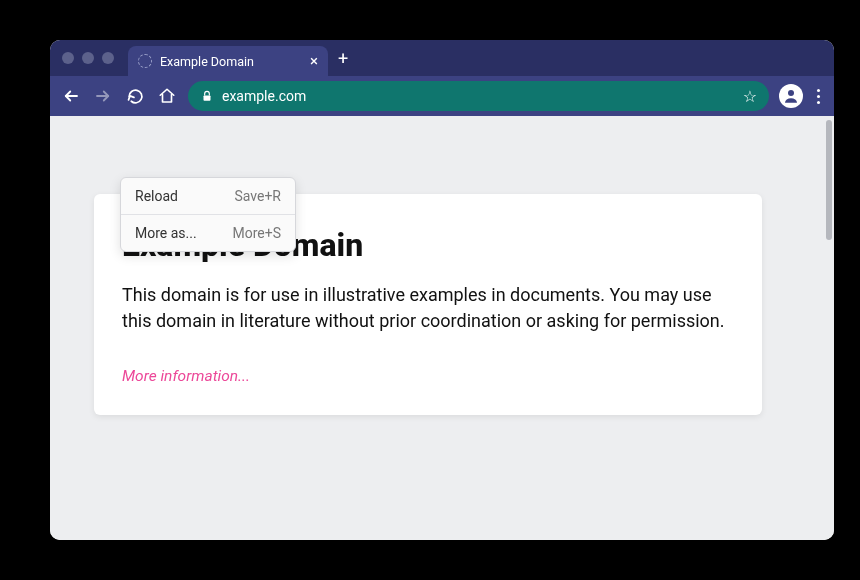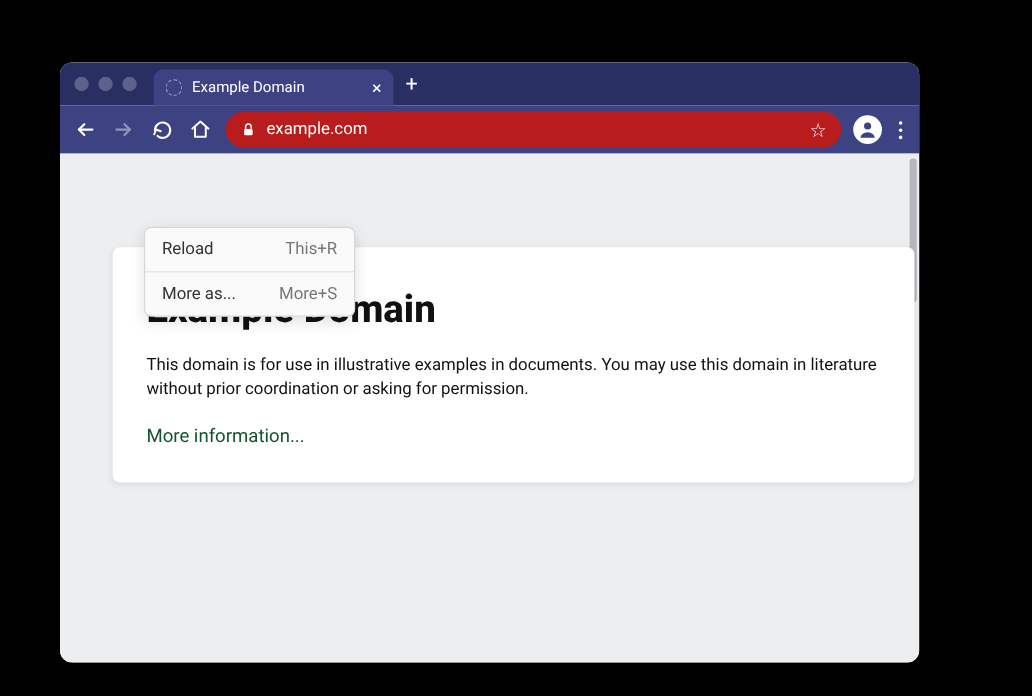--- a/index.html
+++ b/index.html
@@ -6,22 +6,22 @@
   body {
     width: 860px;
     height: 580px;
     background: #000;
     font-family: -apple-system, BlinkMacSystemFont, "Segoe UI", Roboto, Arial, sans-serif;
     overflow: hidden;
   }
   .window {
     position: absolute;
     left: 50px;
-    top: 52px;
-    width: 716px;
+    top: 40px;
+    width: 784px;
     height: 500px;
     background: #fff;
     border-radius: 10px;
     box-shadow: 0 20px 50px rgba(0,0,0,0.5);
     overflow: hidden;
     display: flex;
     flex-direction: column;
   }
   .titlebar {
     height: 36px;
@@ -86,21 +86,21 @@
     height: 22px;
     display: flex;
     align-items: center;
     justify-content: center;
     cursor: pointer;
   }
   .tbtn.disabled { opacity: 0.45; }
   .urlbar {
     flex: 1;
     height: 30px;
-    background: #b91c1c;
+    background: #0f766e;
     border-radius: 15px;
     display: flex;
     align-items: center;
     padding: 0 12px;
     gap: 8px;
     color: #fff;
     font-size: 14px;
   }
   .urlbar .lock {
     width: 14px;
@@ -158,30 +158,31 @@
     box-shadow: 0 2px 6px rgba(0,0,0,0.08);
     padding: 32px 28px 30px;
   }
   .card h1 {
     font-size: 32px;
     font-weight: 800;
     color: #111;
     margin-bottom: 18px;
   }
   .card p {
-    font-size: 14px;
+    font-size: 18px;
     color: #111;
     line-height: 1.45;
-    margin-bottom: 18px;
+    margin-bottom: 32px;
   }
   .card a {
-    color: #14532d;
+    color: #ec4899;
     font-size: 15.5px;
     text-decoration: none;
     cursor: pointer;
+    font-style: italic;
   }
   .context-menu {
     position: absolute;
     left: 70px;
     top: 61px;
     width: 176px;
     background: #fafafa;
     border: 1px solid #d6d7db;
     border-radius: 6px;
     box-shadow: 0 4px 12px rgba(0,0,0,0.12);
@@ -272,21 +273,21 @@
 
     <div class="card">
       <h1>Example Domain</h1>
       <p>This domain is for use in illustrative examples in documents. You may use this domain in literature without prior coordination or asking for permission.</p>
       <a>More information...</a>
     </div>
 
     <div class="context-menu">
       <div class="menu-item">
         <span>Reload</span>
-        <span class="shortcut">This+R</span>
+        <span class="shortcut">Save+R</span>
       </div>
       <div class="menu-sep"></div>
       <div class="menu-item">
         <span>More as...</span>
         <span class="shortcut">More+S</span>
       </div>
     </div>
   </div>
 
 </div>

